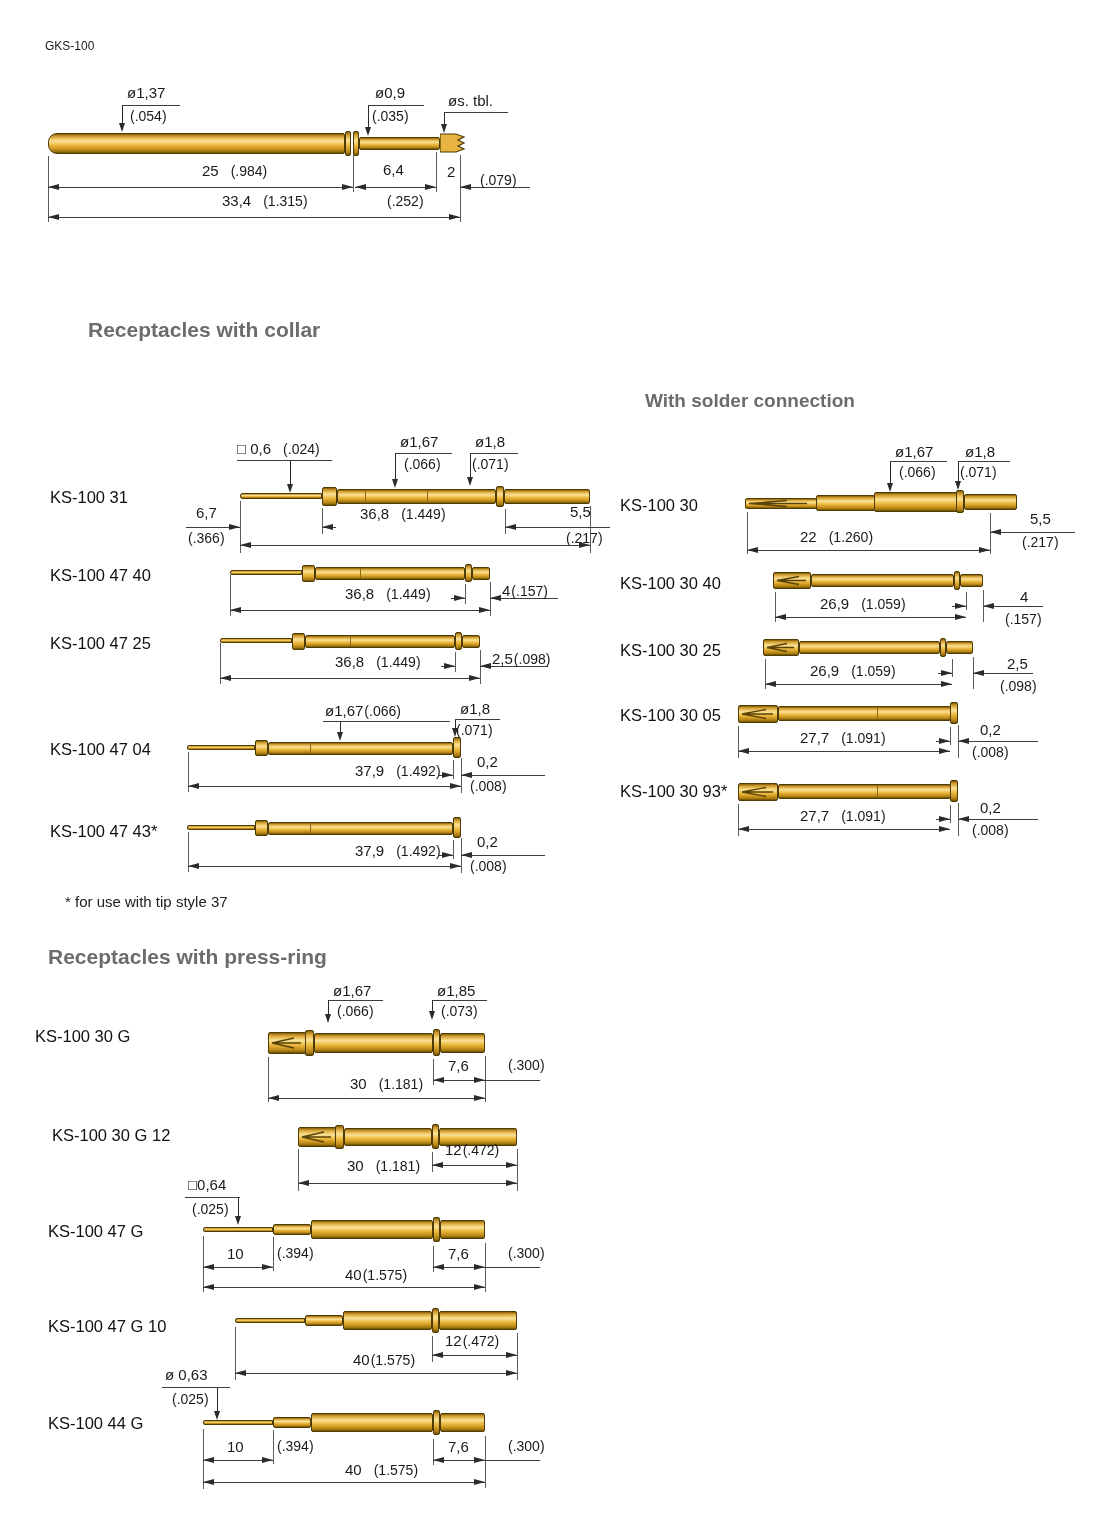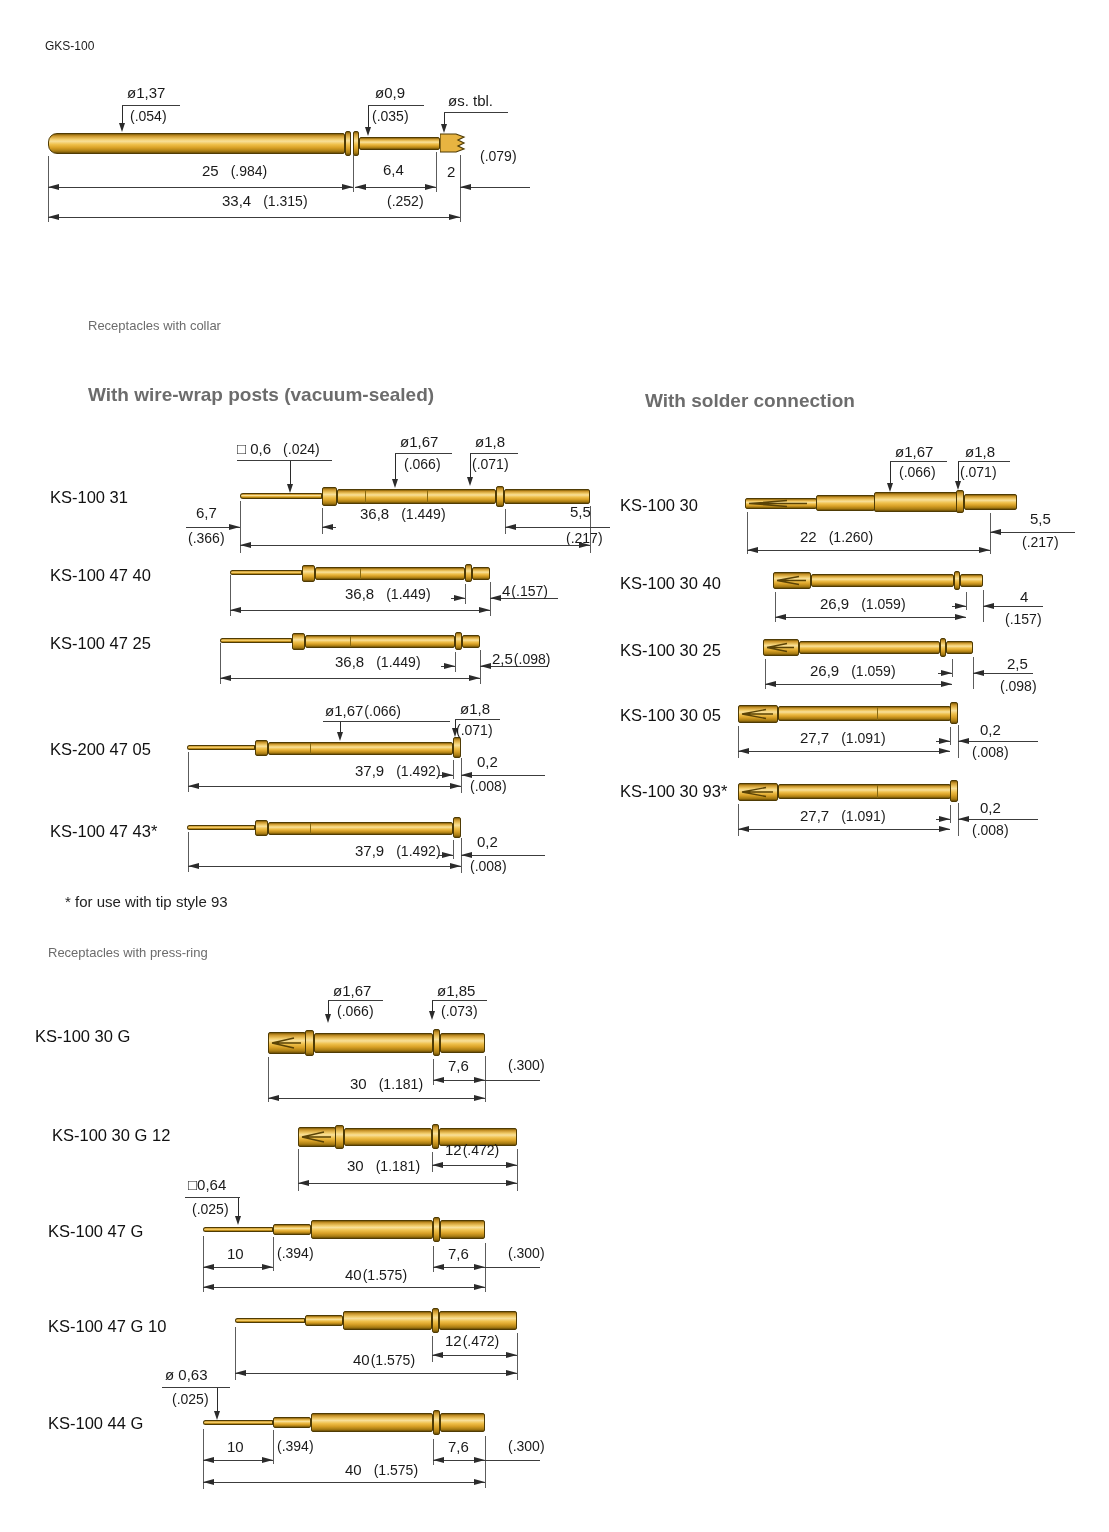--- a/index.html
+++ b/index.html
@@ -3,21 +3,21 @@
 <meta charset="utf-8">
 <style>
   html,body{margin:0;padding:0;background:#fff}
   .page{position:relative;width:1109px;height:1532px;background:#ffffff;
         font-family:"Liberation Sans",sans-serif;color:#1a1a1a;overflow:hidden}
   .tx{position:absolute;font-size:15px;white-space:nowrap;line-height:1.15}
   .in{font-size:14px}
   .gap{margin-left:12px}
   .tight{margin-left:1px}
   .name{position:absolute;font-size:16.5px;white-space:nowrap;color:#111}
-  .h1{position:absolute;font-weight:normal;font-size:13px;color:#6c6c6c;white-space:nowrap}
+  .h1{position:absolute;font-weight:bold;font-size:21px;color:#6c6c6c;white-space:nowrap}
   .h2{position:absolute;font-weight:bold;font-size:19px;color:#6c6c6c;white-space:nowrap}
   .fn{position:absolute;font-size:15px;color:#222;white-space:nowrap}
   .bar{position:absolute;box-sizing:border-box;border:1px solid #4f3b04;border-radius:2px;
        background:linear-gradient(180deg,#7d5a06 0%,#c9942a 10%,#f2cd6b 28%,#f8e09a 38%,
                   #efc04b 55%,#d9a127 72%,#a87c12 90%,#6b4d05 100%)}
   .round-l{border-radius:9px 2px 2px 9px}
   .dl{position:absolute;height:0;border-top:1px solid #3c3c3c}
   .al:before{content:"";position:absolute;left:0;top:-4px;border-top:3.5px solid transparent;
              border-bottom:3.5px solid transparent;border-right:11px solid #2b2b2b}
   .ar:after{content:"";position:absolute;right:0;top:-4px;border-top:3.5px solid transparent;
@@ -64,27 +64,26 @@
     <div class="ext" style="left:436px;top:152px;height:40px"></div>
     <div class="ext" style="left:460px;top:155px;height:67px"></div>
 
     <div class="tx" style="left:202px;top:162px"><span>25</span><span class="in gap">(.984)</span></div>
     <div class="dl al ar" style="left:48px;top:187px;width:305px"></div>
     <div class="tx" style="left:383px;top:161px">6,4</div>
     <div class="dl al ar" style="left:355px;top:187px;width:81px"></div>
     <div class="tx in" style="left:387px;top:193px">(.252)</div>
     <div class="tx" style="left:447px;top:163px">2</div>
     <div class="dl al" style="left:460px;top:187px;width:70px"></div>
-    <div class="tx in" style="left:480px;top:148px">(.079)</div>
+    <div class="tx in" style="left:480px;top:172px">(.079)</div>
     <div class="tx" style="left:222px;top:192px"><span>33,4</span><span class="in gap">(1.315)</span></div>
     <div class="dl al ar" style="left:48px;top:217px;width:412px"></div>
   </div>
 
   <div class="h1" style="left:88px;top:318px">Receptacles with collar</div>
-  <div class="h2" style="left:88px;top:384px">With wire-wrap posts (vacuum-sealed)</div>
   <div class="h2" style="left:645px;top:390px">With solder connection</div>
 
   <div>
     <div class="name" style="left:50px;top:488px">KS-100 31</div>
     <div class="bar round-l" style="left:240px;top:493px;width:82px;height:6px"></div>
     <div class="bar" style="left:322px;top:487px;width:15px;height:19px"></div>
     <div class="bar" style="left:337px;top:489px;width:159px;height:15px"></div>
     <div class="seg" style="left:365px;top:490px;height:13px"></div>
     <div class="seg" style="left:427px;top:490px;height:13px"></div>
     <div class="bar" style="left:496px;top:486px;width:8px;height:21px"></div>
@@ -147,21 +146,21 @@
     <div class="ext" style="left:455px;top:652px;height:20px"></div>
     <div class="ext" style="left:480px;top:650px;height:34px"></div>
     <div class="tx" style="left:335px;top:653px"><span>36,8</span><span class="in gap">(1.449)</span></div>
     <div class="dl al ar" style="left:220px;top:678px;width:260px"></div>
     <div class="dl ar" style="left:441px;top:666px;width:14px"></div>
     <div class="dl al" style="left:480px;top:666px;width:68px"></div>
     <div class="tx" style="left:492px;top:650px"><span>2,5</span><span class="in tight">(.098)</span></div>
   </div>
 
   <div>
-    <div class="name" style="left:50px;top:740px">KS-200 47 05</div>
+    <div class="name" style="left:50px;top:740px">KS-100 47 04</div>
     <div class="bar round-l" style="left:187px;top:745px;width:68px;height:5px"></div>
     <div class="bar" style="left:255px;top:740px;width:13px;height:16px"></div>
     <div class="bar" style="left:268px;top:742px;width:185px;height:13px"></div>
     <div class="seg" style="left:310px;top:743px;height:11px"></div>
     <div class="bar" style="left:453px;top:737px;width:8px;height:21px"></div>
     <div class="tx" style="left:325px;top:702px"><span>ø1,67</span><span class="in tight">(.066)</span></div>
     <div class="dl" style="left:323px;top:721px;width:127px"></div>
     <div class="drop" style="left:340px;top:722px;height:10px"></div>
     <div class="tx" style="left:460px;top:700px">ø1,8</div>
     <div class="dl" style="left:455px;top:719px;width:45px"></div>
@@ -296,21 +295,21 @@
     <div class="ext" style="left:950px;top:805px;height:18px"></div>
     <div class="ext" style="left:958px;top:803px;height:33px"></div>
     <div class="tx" style="left:800px;top:807px"><span>27,7</span><span class="in gap">(1.091)</span></div>
     <div class="dl al ar" style="left:738px;top:829px;width:212px"></div>
     <div class="dl ar" style="left:936px;top:819px;width:14px"></div>
     <div class="dl al" style="left:958px;top:819px;width:80px"></div>
     <div class="tx" style="left:980px;top:799px">0,2</div>
     <div class="tx in" style="left:972px;top:822px">(.008)</div>
   </div>
 
-  <div class="fn" style="left:65px;top:893px">* for use with tip style 93</div>
+  <div class="fn" style="left:65px;top:893px">* for use with tip style 37</div>
   <div class="h1" style="left:48px;top:945px">Receptacles with press-ring</div>
 
   <div>
     <div class="name" style="left:35px;top:1027px">KS-100 30 G</div>
     <div class="bar" style="left:268px;top:1032px;width:38px;height:22px"></div>
     <svg style="position:absolute;left:270px;top:1035px" width="34" height="16">
         <path d="M2 8 L24 3 M2 8 L24 13 M2 8 L31 8" stroke="#5a4306" stroke-width="1.5" fill="none"></path>
       </svg>
     <div class="bar" style="left:305px;top:1030px;width:9px;height:26px"></div>
     <div class="bar" style="left:314px;top:1033px;width:119px;height:20px"></div>

